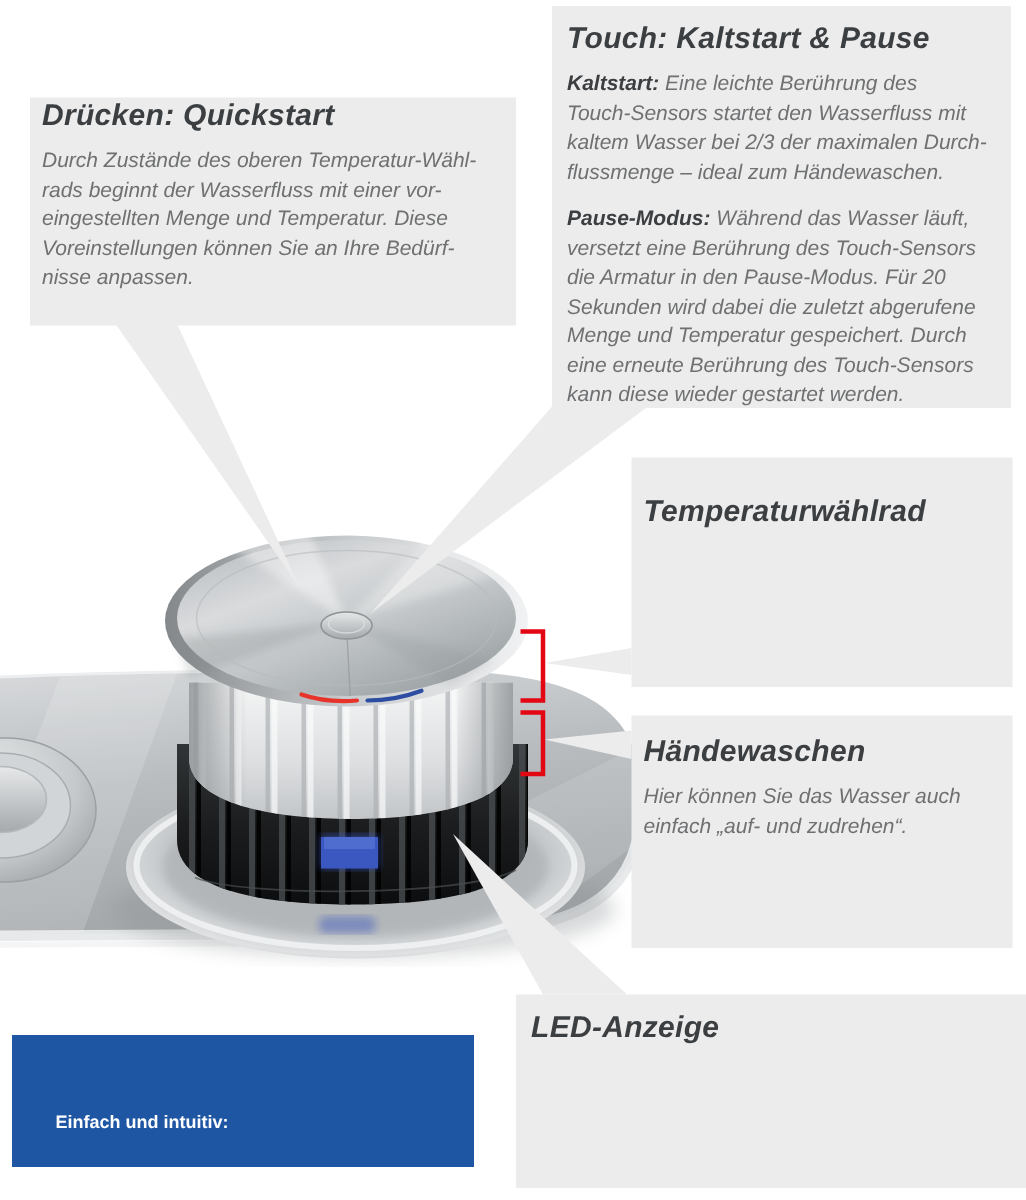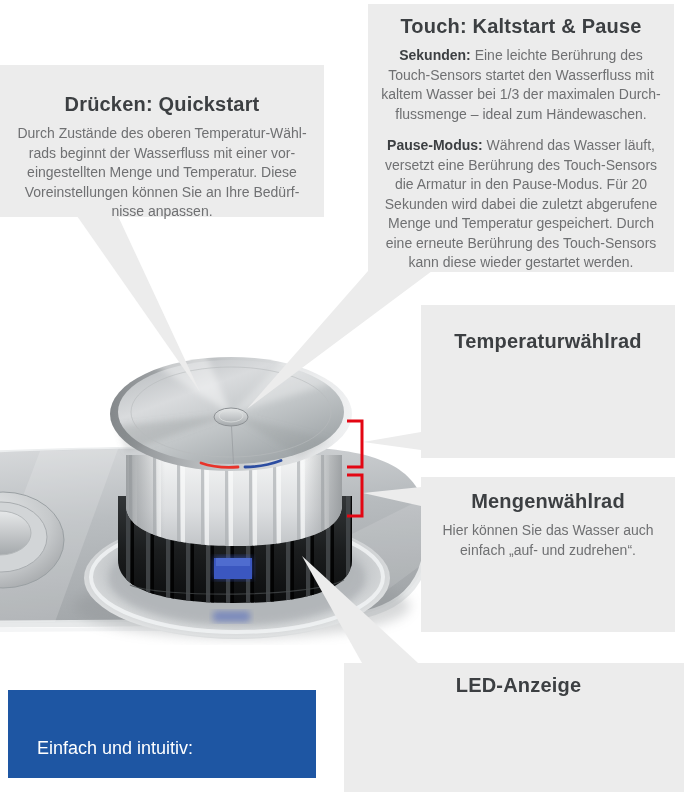--- a/index.html
+++ b/index.html
@@ -3,42 +3,42 @@
 <meta charset="utf-8">
 <style>
   html,body{margin:0;padding:0;background:#fff;}
   #stage{
     position:relative;width:684px;height:800px;overflow:hidden;background:#fff;
     font-family:"Liberation Sans","DejaVu Sans",sans-serif;
   }
   #photo-layer{position:absolute;left:0;top:0;width:684px;height:800px;pointer-events:none;}
   .callout{
     position:absolute;background:var(--box-bg,#ececec);
-    text-align:center;box-sizing:border-box;
+    text-align:left;box-sizing:border-box;font-style:italic;
   }
   .callout h2{
     margin:0 0 8px 0;font-size:20px;line-height:24px;font-weight:bold;
     color:var(--heading,#3c3f42);letter-spacing:0.2px;
   }
   .body-text{
     font-size:14px;line-height:19.5px;color:var(--body,#6f7072);
     white-space:pre-line;margin:0 0 12px 0;
   }
   .body-text .lead{font-weight:bold;color:var(--heading,#3c3f42);}
   #box-touch{left:368px;top:4px;width:306px;height:268px;padding:10px 10px 0 10px;}
-  #box-druecken{left:0;top:65px;width:324px;height:152px;padding:27px 8px 0 8px;}
+  #box-druecken{left:20px;top:65px;width:324px;height:152px;padding:0 8px 0 8px;}
   #box-temperatur{left:421px;top:305px;width:254px;height:153px;padding:24px 8px 0 8px;}
   #box-mengen{left:421px;top:477px;width:254px;height:155px;padding:12px 8px 0 8px;}
   #box-led{left:344px;top:663px;width:349px;height:129px;padding:10px 10px 0 10px;}
   #box-hint{
     position:absolute;left:8px;top:690px;width:308px;height:88px;box-sizing:border-box;
     background:var(--blue-box,#1e56a3);color:#fff;text-align:left;
     padding:13px 10px 0 13px;white-space:pre;
   }
-  #box-hint .hint-title{font-size:18px;font-weight:normal;line-height:19px;display:block;padding-left:16px;}
+  #box-hint .hint-title{font-size:12px;font-weight:bold;line-height:19px;display:block;padding-left:16px;}
   #box-hint .hint-line{font-size:13.5px;line-height:19px;display:block;}
   .bracket{fill:none;stroke:var(--bracket-red,#e30613);stroke-width:3;}
   .wedge{fill:#ececec;}
   .led-seg{fill:var(--led-blue,#3b57c0);}
   .arc-red{fill:none;stroke:var(--indicator-red,#e8332a);stroke-width:2.8;stroke-linecap:round;}
   .arc-blue{fill:none;stroke:var(--indicator-blue,#2c4da1);stroke-width:2.8;stroke-linecap:round;}
 </style>
 </head>
 <body>
 
@@ -176,23 +176,23 @@
     <polygon class="wedge" points="421,432 421,450 363,442"></polygon>
     <polygon class="wedge" points="421,487 421,506 363,493"></polygon>
     <polygon class="wedge" points="362,663 418,663 302,556"></polygon>
 
     <path class="bracket" d="M 347 421 L 362 421 L 362 467 L 347 467"></path>
     <path class="bracket" d="M 347 475 L 362 475 L 362 516 L 347 516"></path>
   </svg>
 
   <div class="callout" id="box-touch">
     <h2>Touch: Kaltstart &amp; Pause</h2>
-    <p class="body-text"><span class="lead">Sekunden:</span><span> Eine leichte Berührung des
+    <p class="body-text"><span class="lead">Kaltstart:</span><span> Eine leichte Berührung des
 Touch-Sensors startet den Wasserfluss mit
-kaltem Wasser bei 1/3 der maximalen Durch-
+kaltem Wasser bei 2/3 der maximalen Durch-
 flussmenge – ideal zum Händewaschen.</span></p>
     <p class="body-text"><span class="lead">Pause-Modus:</span><span> Während das Wasser läuft,
 versetzt eine Berührung des Touch-Sensors
 die Armatur in den Pause-Modus. Für 20
 Sekunden wird dabei die zuletzt abgerufene
 Menge und Temperatur gespeichert. Durch
 eine erneute Berührung des Touch-Sensors
 kann diese wieder gestartet werden.</span></p>
   </div>
 
@@ -203,21 +203,21 @@
 eingestellten Menge und Temperatur. Diese
 Voreinstellungen können Sie an Ihre Bedürf-
 nisse anpassen.</p>
   </div>
 
   <div class="callout" id="box-temperatur">
     <h2>Temperaturwählrad</h2>
   </div>
 
   <div class="callout" id="box-mengen">
-    <h2>Mengenwählrad</h2>
+    <h2>Händewaschen</h2>
     <p class="body-text">Hier können Sie das Wasser auch
 einfach „auf- und zudrehen“.</p>
   </div>
 
   <div class="callout" id="box-led">
     <h2>LED-Anzeige</h2>
   </div>
 
   <div id="box-hint">
     <span class="hint-title">Einfach und intuitiv:</span>

